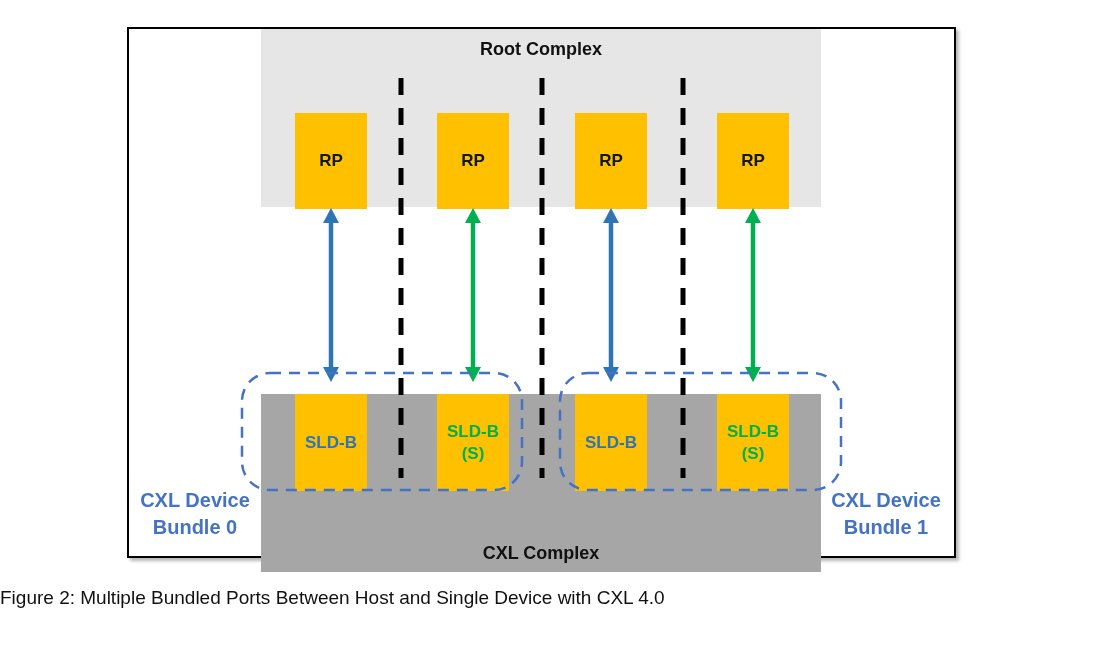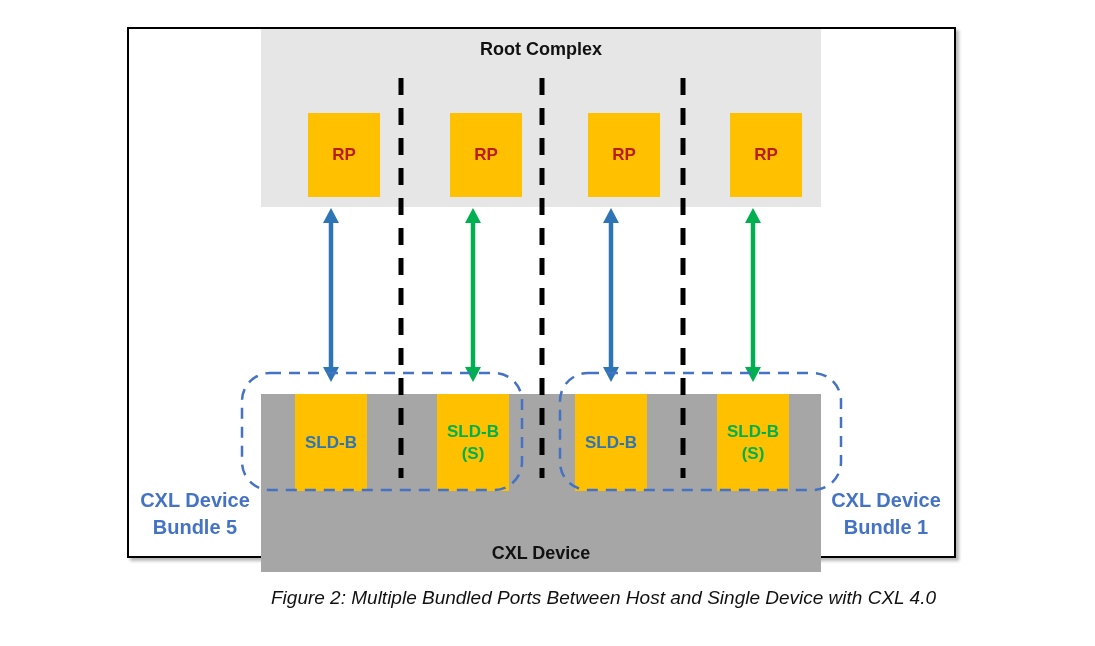--- a/index.html
+++ b/index.html
@@ -30,37 +30,37 @@
     position: absolute; bottom: 8px; left: 0; width: 100%;
     text-align: center; font-size: 18px; font-weight: bold; color: #111111;
   }
 
   .port {
     position: absolute; width: 72px;
     background: #FFC000;
     display: flex; align-items: center; justify-content: center;
     text-align: center; font-weight: bold; font-size: 17px; line-height: 1.25;
   }
-  .rp { top: 84px; height: 84px; color: #b91c1c; margin-left: 13px; }
+  .rp { top: 84px; height: 96px; color: #0f172a; }
   .sld { top: 0; height: 97px; }
   .p1 { left: 34px; } .p2 { left: 176px; } .p3 { left: 314px; } .p4 { left: 456px; }
 
   .overlay { position: absolute; left: 0; top: 0; width: 827px; height: 527px; pointer-events: none; }
 
   .bundle-label {
     position: absolute; top: 458px; width: 124px;
     text-align: center; font-size: 20px; font-weight: bold; line-height: 1.35;
     color: #4472C4;
   }
   .bundle0 { left: 4px; }
   .bundle1 { left: 695px; text-align: center; }
 
   .caption {
     position: absolute; left: 0; top: 587px; width: 936px;
-    text-align: right; font-size: 19px; color: #111111; font-style: italic;
+    text-align: left; font-size: 19px; color: #111111;
   }
 </style>
 </head>
 <body>
 
 <div class="canvas">
   <div class="frame">
 
     <div class="root-complex" style="background-color: rgb(231, 230, 230);">
       <div class="rc-label">Root Complex</div>
@@ -84,21 +84,21 @@
       </div>
       <div class="port sld p2" style="background-color: rgb(255, 192, 0);">
         <span style="color: rgb(0, 176, 80);">SLD-B (S)</span>
       </div>
       <div class="port sld p3" style="background-color: rgb(255, 192, 0);">
         <span style="color: rgb(46, 117, 182);">SLD-B</span>
       </div>
       <div class="port sld p4" style="background-color: rgb(255, 192, 0);">
         <span style="color: rgb(0, 176, 80);">SLD-B (S)</span>
       </div>
-      <div class="device-label">CXL Device</div>
+      <div class="device-label">CXL Complex</div>
     </div>
 
     <svg class="overlay" viewBox="0 0 827 527" xmlns="http://www.w3.org/2000/svg">
 
       <line x1="272" y1="49" x2="272" y2="449" stroke="#000000" stroke-width="5" stroke-dasharray="17 13"></line>
       <line x1="413" y1="49" x2="413" y2="449" stroke="#000000" stroke-width="5" stroke-dasharray="17 13"></line>
       <line x1="554" y1="49" x2="554" y2="449" stroke="#000000" stroke-width="5" stroke-dasharray="17 13"></line>
 
       <line x1="202" y1="192" x2="202" y2="340" stroke="#2E75B6" stroke-width="4.5"></line>
       <polygon points="202,179 194,194 210,194" fill="#2E75B6"></polygon>
@@ -113,18 +113,18 @@
       <polygon points="482,353 474,338 490,338" fill="#2E75B6"></polygon>
 
       <line x1="624" y1="192" x2="624" y2="340" stroke="#00B050" stroke-width="4.5"></line>
       <polygon points="624,179 616,194 632,194" fill="#00B050"></polygon>
       <polygon points="624,353 616,338 632,338" fill="#00B050"></polygon>
 
       <rect x="113" y="344" width="280" height="117" rx="28" ry="28" fill="none" stroke="#4472C4" stroke-width="2.5" stroke-dasharray="11 8"></rect>
       <rect x="431" y="344" width="281" height="117" rx="28" ry="28" fill="none" stroke="#4472C4" stroke-width="2.5" stroke-dasharray="11 8"></rect>
     </svg>
 
-    <div class="bundle-label bundle0" style="color: rgb(68, 114, 196);">CXL Device Bundle 5</div>
+    <div class="bundle-label bundle0" style="color: rgb(68, 114, 196);">CXL Device Bundle 0</div>
     <div class="bundle-label bundle1" style="color: rgb(68, 114, 196);">CXL Device Bundle 1</div>
   </div>
 
   <div class="caption">Figure 2: Multiple Bundled Ports Between Host and Single Device with CXL 4.0</div>
 </div>
 
 </body></html>

